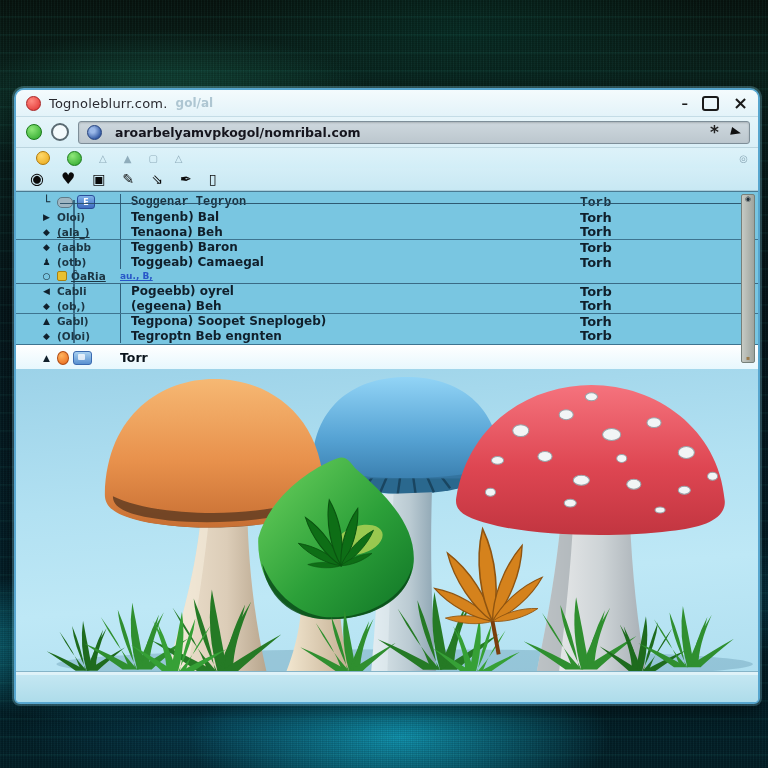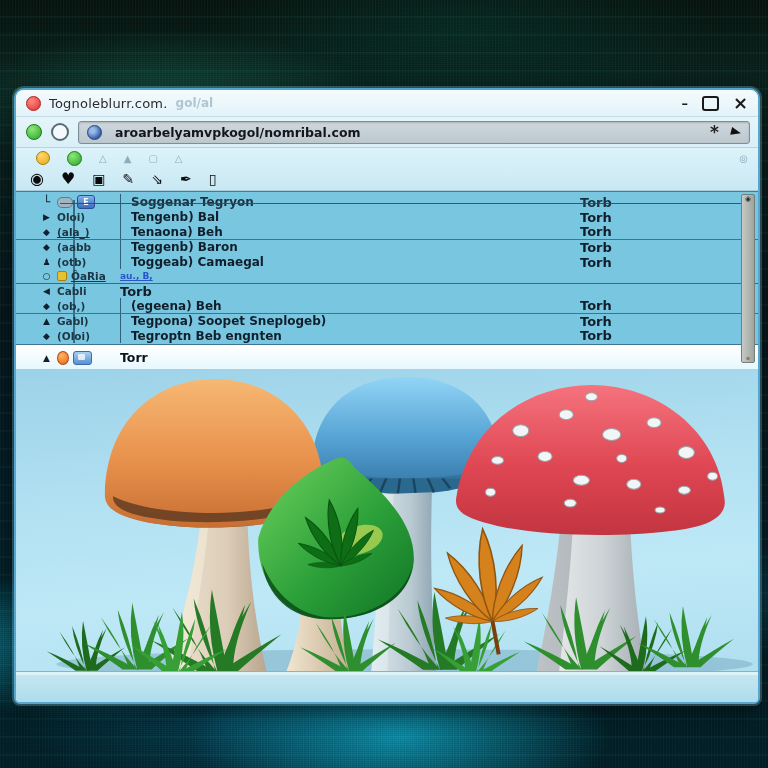--- a/index.html
+++ b/index.html
@@ -105,21 +105,21 @@
   .tcell.tree{width:104px;flex:none;display:flex;align-items:center;gap:4px;padding-left:24px;z-index:2;}
   .tglyph{font-size:9px;color:#10202C;width:13px;flex:none;text-align:center;}
   .trow.root .tglyph{font-size:12px;font-weight:bold;}
   .tlabel{font-size:10.5px;font-weight:bold;color:#1C3644;white-space:nowrap;}
   .tlabel.u{text-decoration:underline;}
   .tcell.main{
     flex:1;height:100%;display:flex;align-items:center;padding-left:10px;
     border-left:1.6px solid #30607C;font-size:12px;font-weight:bold;color:#101F2B;white-space:nowrap;overflow:hidden;
   }
   .tcell.right{width:158px;flex:none;font-size:13px;font-weight:bold;color:#101F2B;}
-  .trow.root .main,.trow.root .right{color:#1B3240;}
+  .trow.root .main,.trow.root .right{color:#1B3240;font-family:Liberation Mono, monospace;}
   .trow.link .main{font-size:9.5px;color:#2857C8;text-decoration:underline;}
   .trow.link .right{font-size:9px;color:#2857C8;text-decoration:underline;}
   .trow.selected .main{font-size:13px;color:#0A141C;}
   .trow.selected .right{font-size:12.5px;color:#0A141C;}
   .badge-oval{width:14px;height:9px;border-radius:5px;background:#9FB6C2;border:1px solid #5E7A88;flex:none;}
   .badge-e{min-width:16px;height:12px;border-radius:3px;flex:none;
     background:linear-gradient(#7FB2E8,#3E6CC0);border:1.5px solid #2A4E9A;
     color:#fff;font-size:8px;font-weight:bold;display:inline-flex;align-items:center;justify-content:center;}
   .badge-dot{width:10px;height:12px;border-radius:50%;flex:none;
     background:radial-gradient(circle at 35% 30%,#FFB45E,#E8661A);border:1px solid #B04A10;}
@@ -252,20 +252,21 @@
         <span class="tlabel u">ÔaRia</span>
       </div>
       <div class="tcell right">au., B,</div>
     </div>
 
     <div class="trow">
       <div class="tcell tree">
         <span class="tglyph">◀</span>
         <span class="tlabel">Cabli</span>
       </div>
+      <div class="tcell main">Pogeebb) oyrel</div>
       <div class="tcell right">Torb</div>
     </div>
 
     <div class="trow">
       <div class="tcell tree">
         <span class="tglyph">◆</span>
         <span class="tlabel">(ob,)</span>
       </div>
       <div class="tcell main">(egeena) Beh</div>
       <div class="tcell right">Torh</div>

